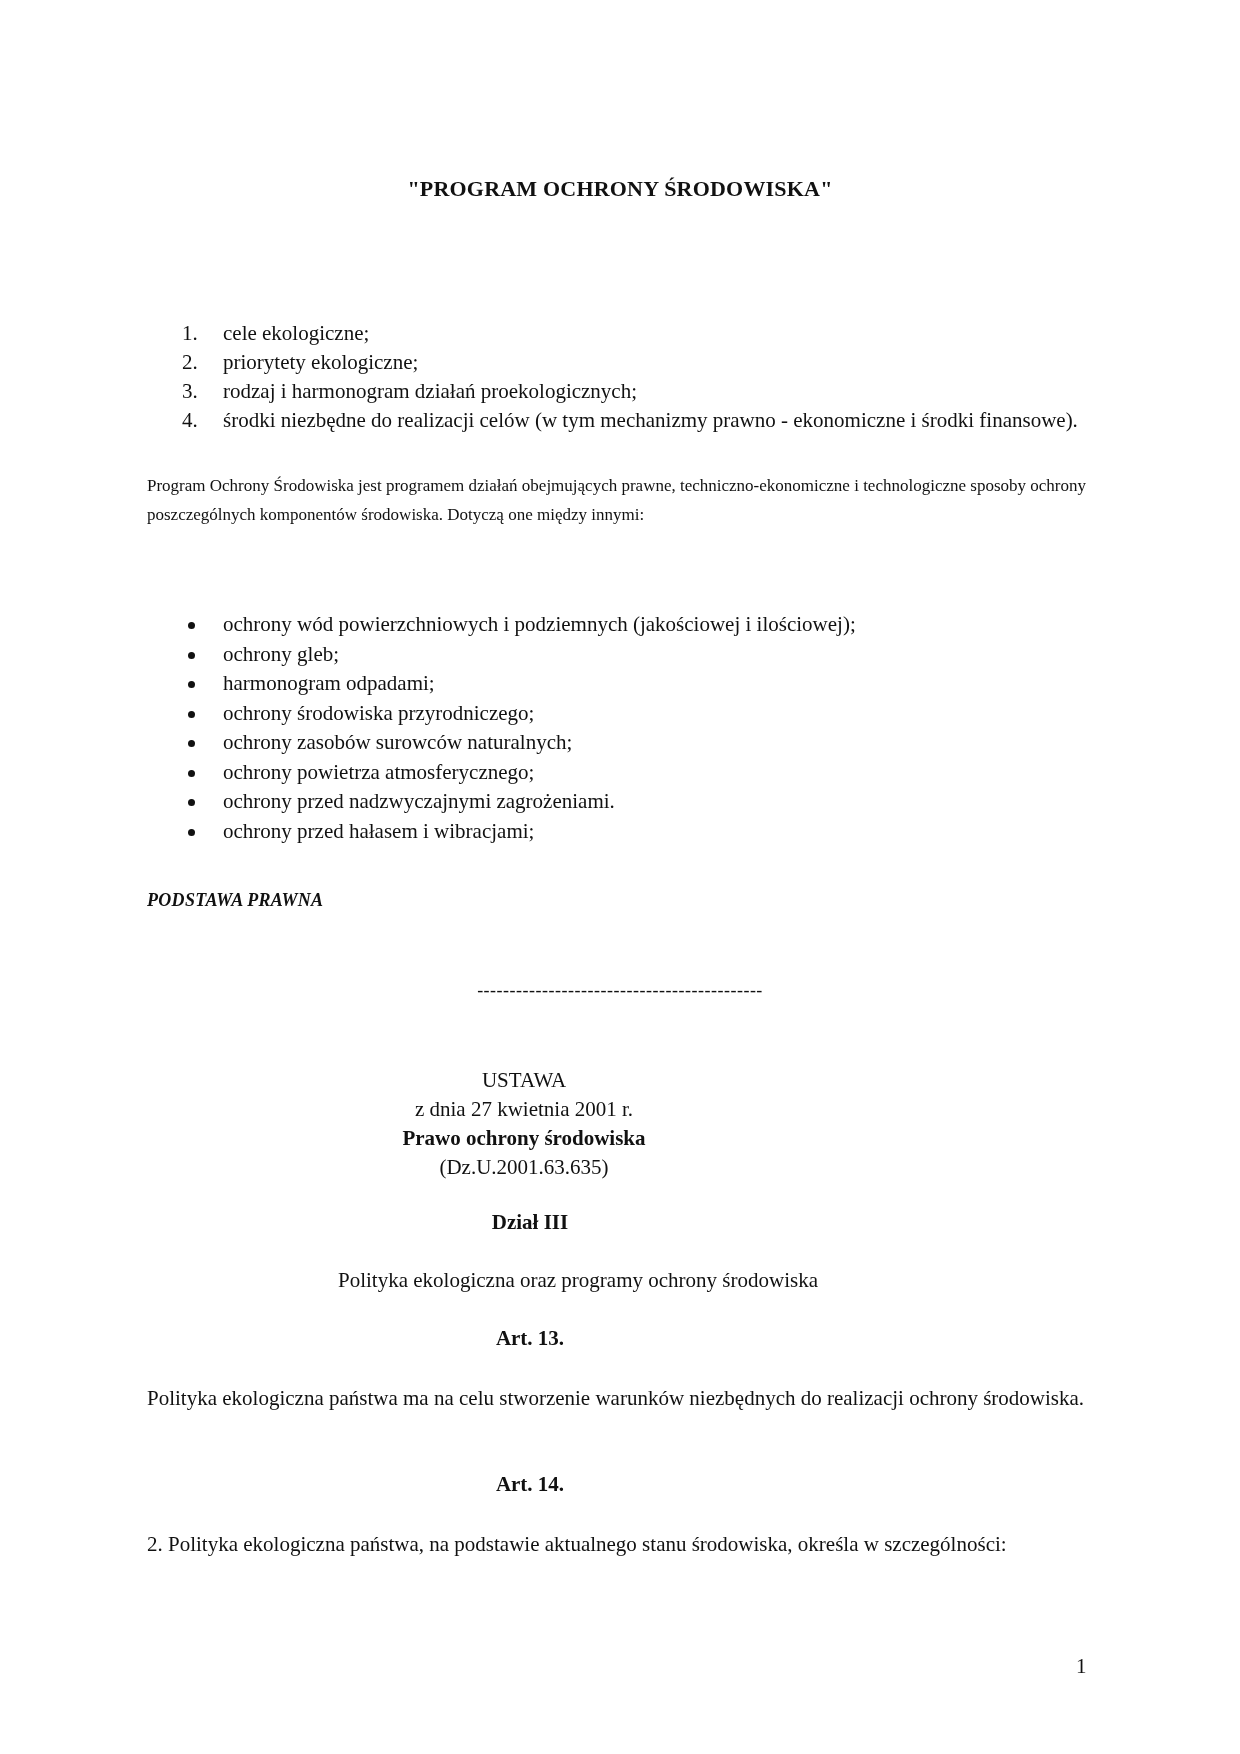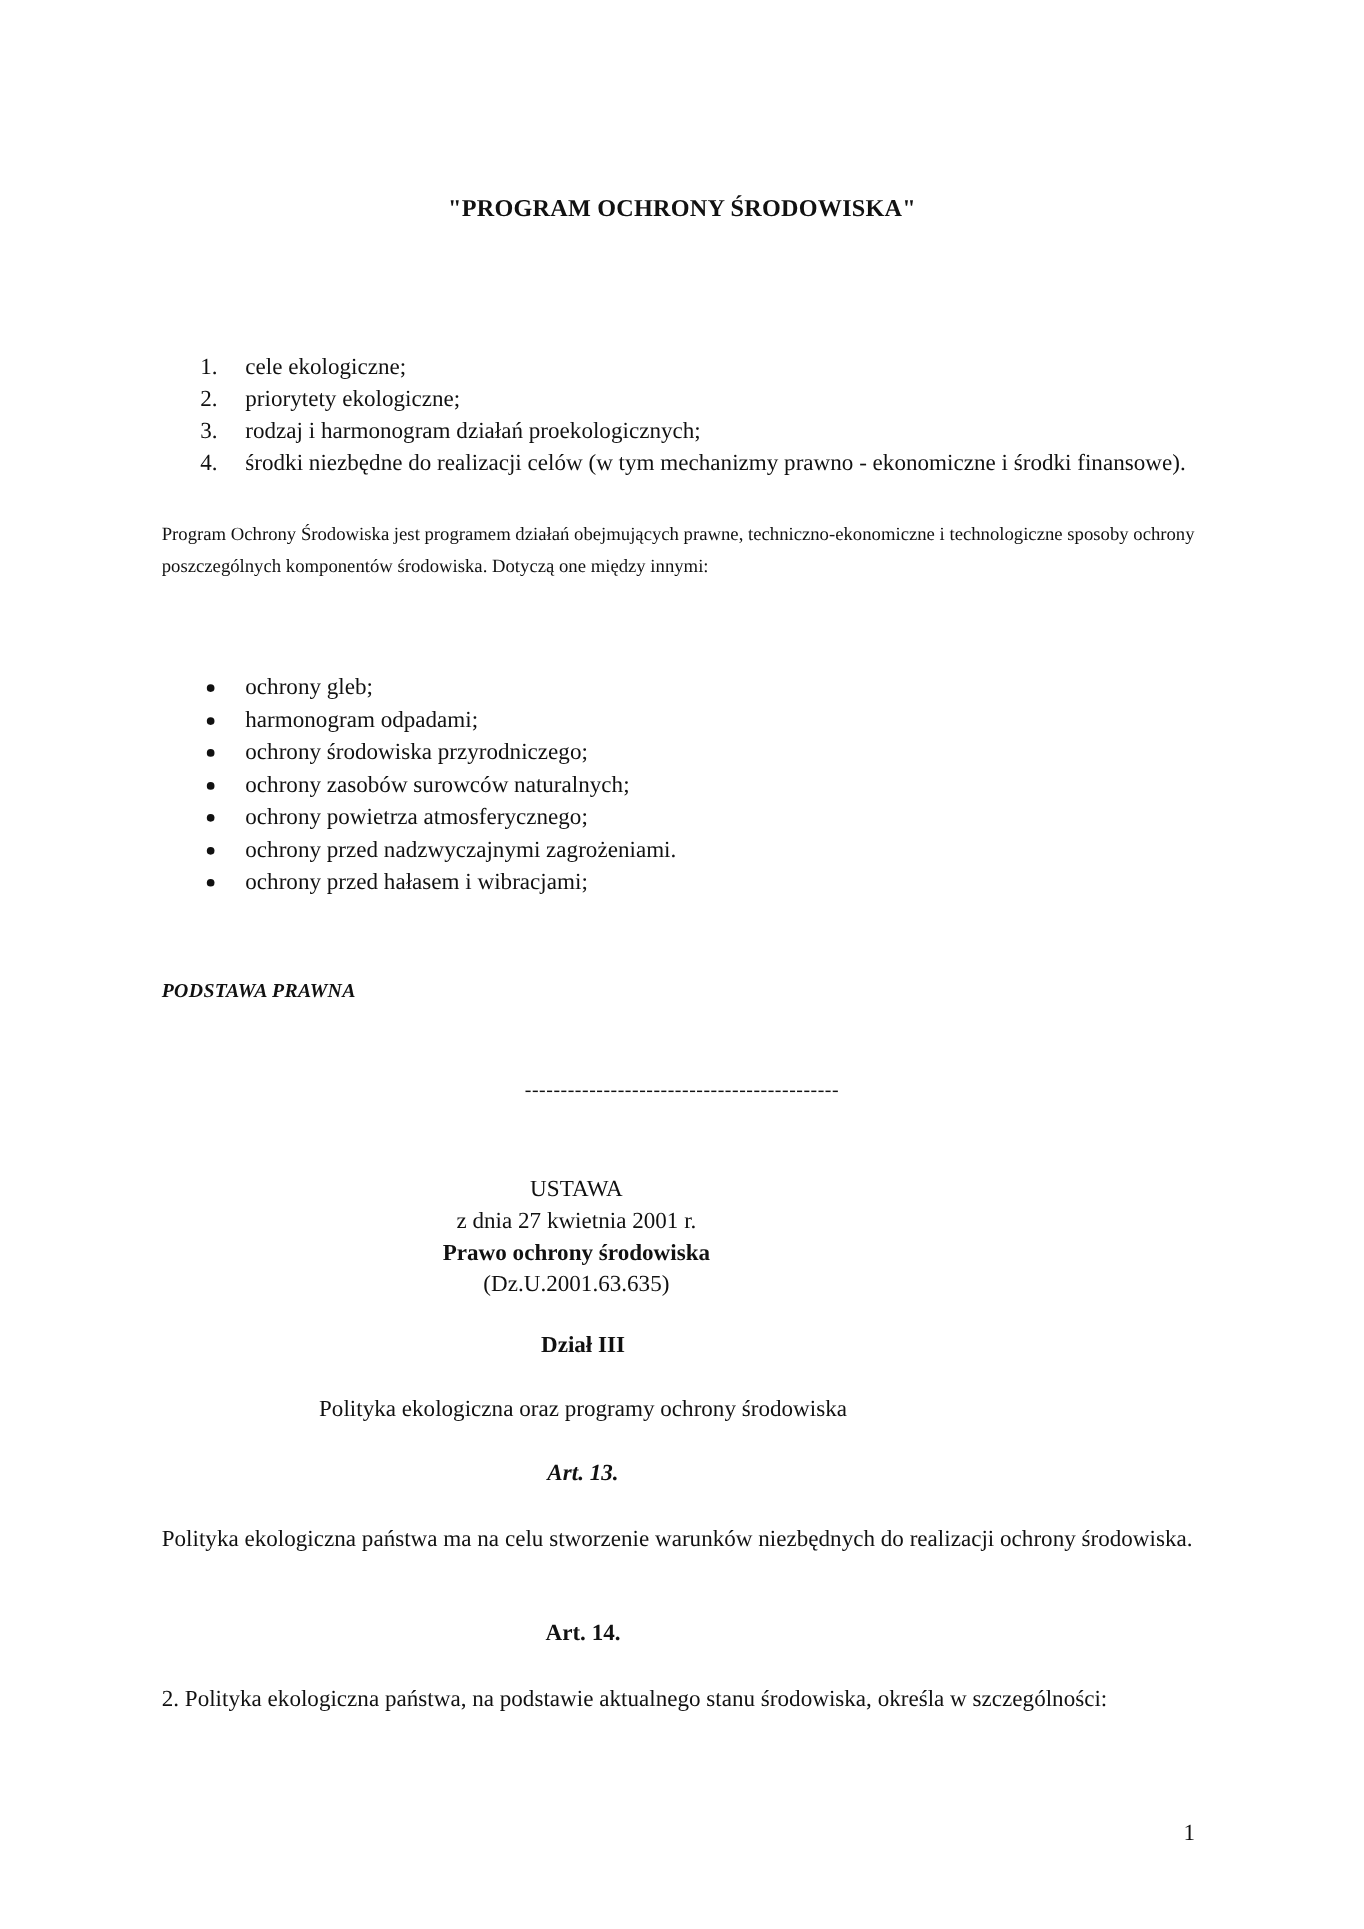--- a/index.html
+++ b/index.html
@@ -27,21 +27,21 @@
     background: #111; border-radius: 50%;
   }
   .section-label {
     left: 147px; top: 890px; font-size: 18px; font-weight: bold; font-style: italic; letter-spacing: 0.3px;
   }
   .divider { left: 0; width: 1240px; text-align: center; top: 980px; font-size: 18px; letter-spacing: 0.5px; }
   .centered { left: 0; width: 1060px; text-align: center; }
   .ustawa-block { position: absolute; left: 0; width: 1048px; top: 1066px; text-align: center; font-size: 21px; line-height: 29px; }
   .ustawa-block .b { font-weight: bold; }
   .h-bold { font-weight: bold; font-size: 21px; }
-  .plain { font-size: 21px; }
+  .plain { font-size: 21px; padding-left: 48px; }
   .para2 { position: absolute; left: 147px; width: 960px; font-size: 21px; line-height: 29px; }
   .pagenum { left: 1076px; top: 1654px; font-size: 21px; }
 </style>
 </head>
 <body>
 
 <div class="page">
 
   <div class="abs title">"PROGRAM OCHRONY ŚRODOWISKA"</div>
 
@@ -60,20 +60,24 @@
     </div>
     <div class="row">
       <span class="num">4.</span>
       <span class="txt">środki niezbędne do realizacji celów (w tym mechanizmy prawno - ekonomiczne i środki finansowe).</span>
     </div>
   </div>
 
   <div class="para">Program Ochrony Środowiska jest programem działań obejmujących prawne, techniczno-ekonomiczne i technologiczne sposoby ochrony poszczególnych komponentów środowiska. Dotyczą one między innymi:</div>
 
   <div class="bullets">
+    <div class="row">
+        <span class="dot"></span>
+        <span>ochrony wód powierzchniowych i podziemnych (jakościowej i ilościowej);</span>
+      </div>
     <div class="row">
         <span class="dot"></span>
         <span>ochrony gleb;</span>
       </div>
     <div class="row">
         <span class="dot"></span>
         <span>harmonogram odpadami;</span>
       </div>
     <div class="row">
         <span class="dot"></span>
@@ -104,20 +108,20 @@
   <div class="ustawa-block">
     <div>USTAWA</div>
     <div>z dnia 27 kwietnia 2001 r.</div>
     <div class="b">Prawo ochrony środowiska</div>
     <div>(Dz.U.2001.63.635)</div>
   </div>
 
   <div class="abs centered h-bold" style="top:1210px;">Dział III</div>
   <div class="abs centered plain" style="top:1268px;">Polityka ekologiczna oraz programy ochrony środowiska</div>
 
-  <div class="abs centered h-bold" style="top:1326px;font-style:italic;">Art. 13.</div>
+  <div class="abs centered h-bold" style="top:1326px;">Art. 13.</div>
   <div class="para2" style="top:1384px;">Polityka ekologiczna państwa ma na celu stworzenie warunków niezbędnych do realizacji ochrony środowiska.</div>
 
   <div class="abs centered h-bold" style="top:1472px;">Art. 14.</div>
   <div class="para2" style="top:1530px;">2. Polityka ekologiczna państwa, na podstawie aktualnego stanu środowiska, określa w szczególności:</div>
 
   <div class="abs pagenum">1</div>
 </div>
 
 </body></html>

